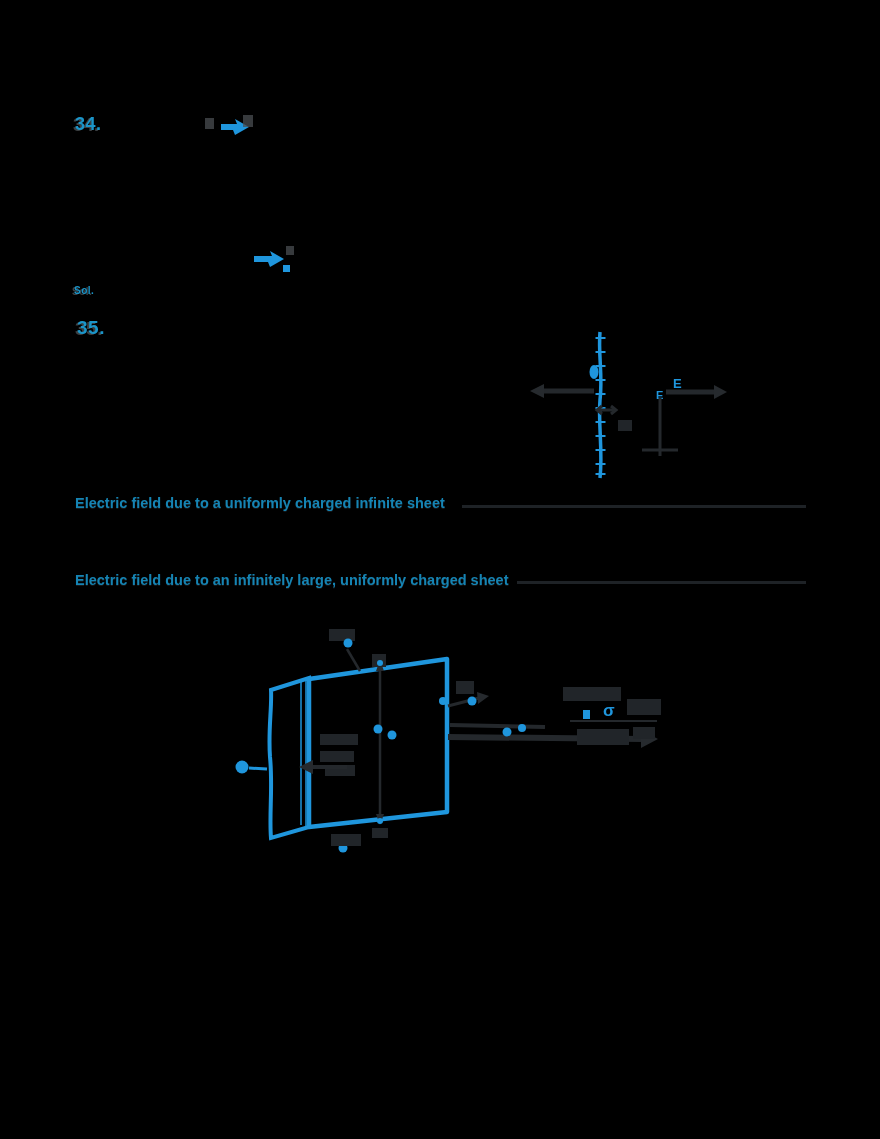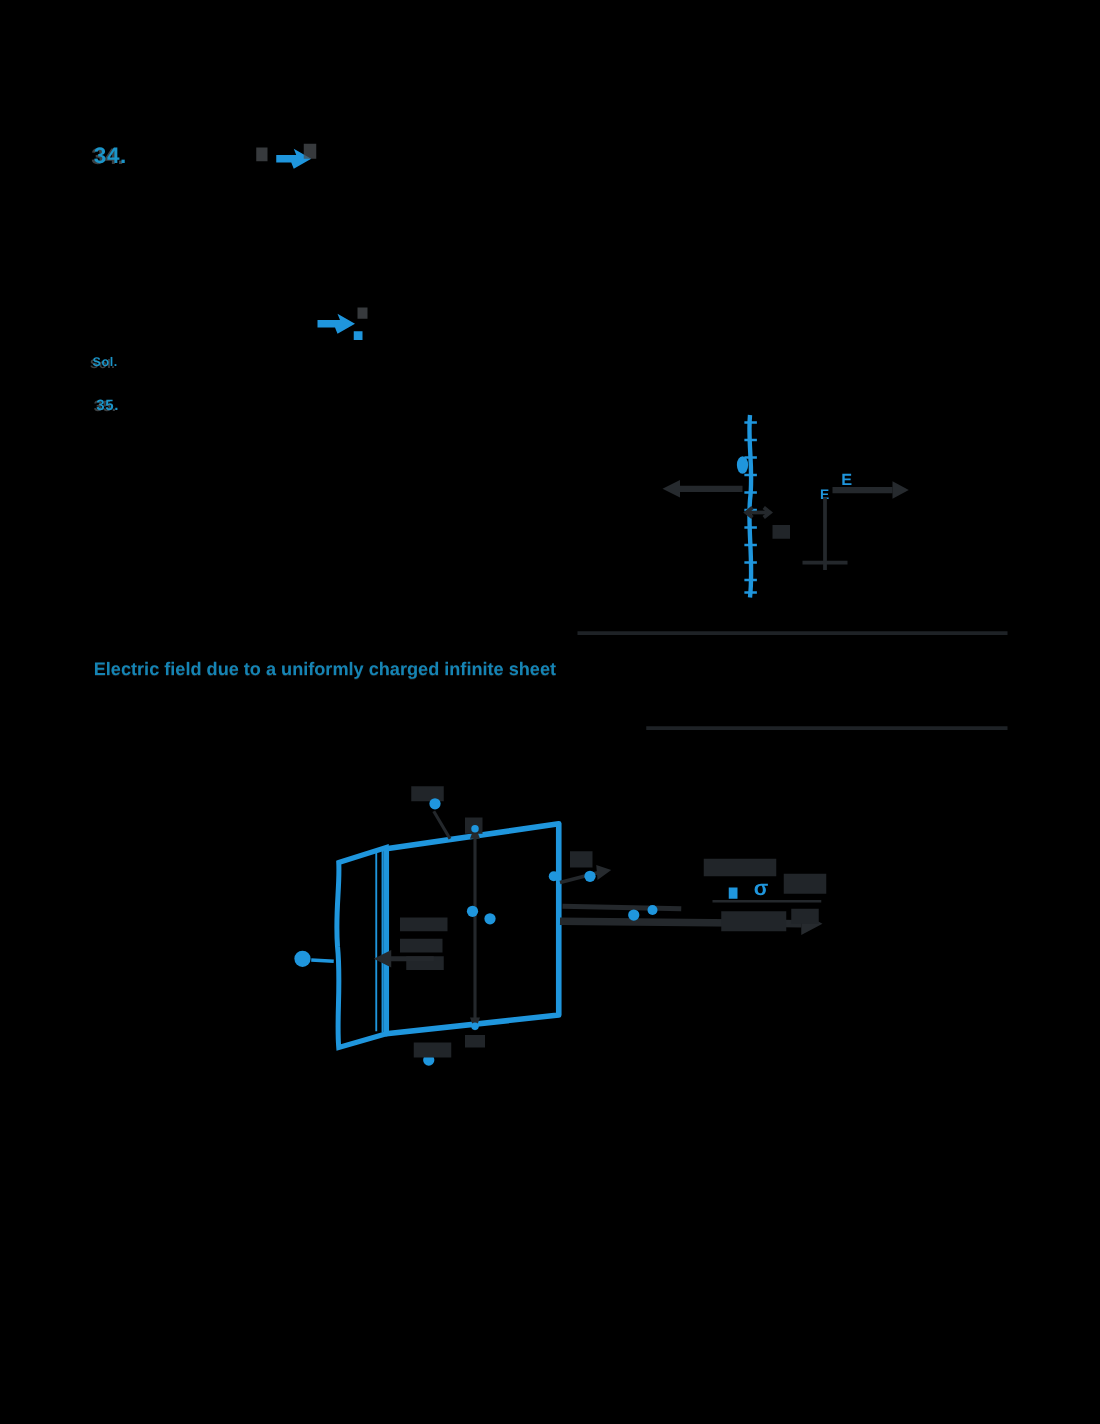--- a/index.html
+++ b/index.html
@@ -3,24 +3,24 @@
 <meta charset="utf-8">
 <style>
   html,body{margin:0;padding:0;background:#000;}
   .page{position:relative;width:880px;height:1139px;background:#000;overflow:hidden;
         font-family:"Liberation Sans",sans-serif;}
   .abs{position:absolute;}
   .plabel{position:absolute;font-weight:bold;color:#1b95c9;
           text-shadow:-2px 1px 0 rgba(110,116,122,0.55);letter-spacing:0.5px;text-align:right;}
   .num1{left:75px;top:114px;font-size:18px;}
   .sol{left:74px;top:285px;font-size:10px;}
-  .num2{left:77px;top:317px;font-size:12px;}
+  .num2{left:77px;top:317px;font-size:19px;}
   .heading{position:absolute;font-weight:bold;color:#1584b4;font-size:14.5px;
            white-space:nowrap;text-shadow:0 1px 0 rgba(90,95,100,0.25);}
-  .h1{left:75px;top:495px;margin-top:33px;}
+  .h1{left:75px;top:495px;}
   .h2{left:75px;top:572px;}
   .rule{position:absolute;height:3px;background:#1e2226;}
   .rule1{left:462px;top:505px;width:344px;}
   .rule2{left:517px;top:581px;width:289px;}
   svg{position:absolute;overflow:visible;}
   .ghost{fill:#212529;}
   .ghostline{stroke:#24282c;fill:none;}
   .ghosthead{fill:#262a2e;}
   .cy{stroke:#1f96dd;fill:none;}
   .cyfill{fill:#1f96dd;}
@@ -83,20 +83,21 @@
     </g>
 
     <line class="ghostline" stroke-width="3" x1="140" y1="78" x2="140" y2="136"></line>
     <line class="ghostline" stroke-width="3" x1="122" y1="130" x2="158" y2="130"></line>
     <rect class="ghost" x="98" y="100" width="14" height="11"></rect>
   </svg>
 
   <div class="heading h1">Electric field due to a uniformly charged infinite sheet</div>
   <div class="rule rule1"></div>
 
+  <div class="heading h2">Electric field due to an infinitely large, uniformly charged sheet</div>
   <div class="rule rule2"></div>
 
   <svg style="left:225px;top:615px" width="465" height="275" viewBox="0 0 465 275">
 
     <path class="cy" stroke-width="4" d="M46,75 L84,63 L84,212 L46,223 C44,200 48,172 45,142 C43,115 47,94 46,75 Z"></path>
     <line class="cy" stroke-width="1.5" x1="76" y1="66" x2="76" y2="210"></line>
     <line class="cy" stroke-width="1.5" x1="81" y1="65" x2="81" y2="211"></line>
 
     <polygon class="cy" stroke-width="4.5" stroke-linejoin="round" points="84,64 222,44 222,197 84,212"></polygon>
 

